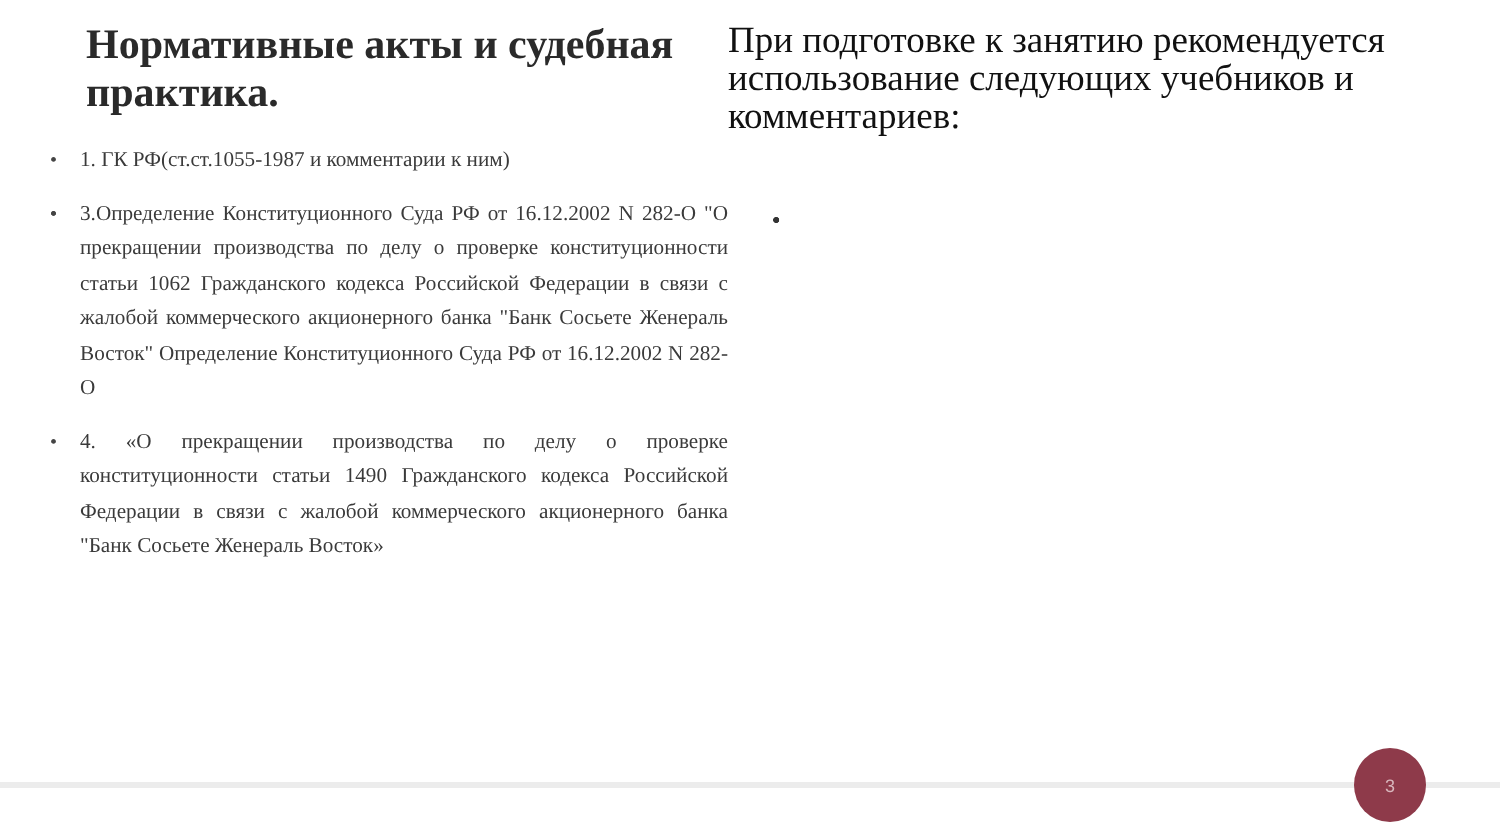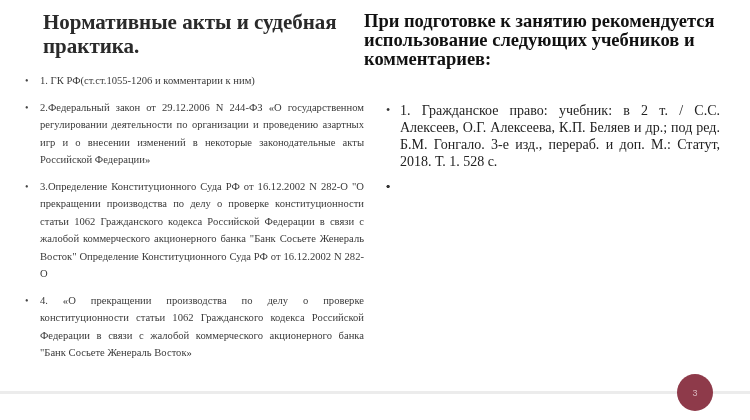--- a/index.html
+++ b/index.html
@@ -35,21 +35,21 @@
       margin: 0 0 0 19px;
       font-size: 21px;
       font-weight: bold;
       line-height: 24px;
       color: #2a2a2a;
       width: 300px;
     }
     .title-right {
       margin: 0;
       font-size: 18.5px;
-      font-weight: bold;
+      font-weight: normal;
       line-height: 19px;
       color: #111;
       width: 370px;
     }
     ul {
       list-style: none;
       margin: 0;
       padding: 0;
     }
     .list-left {
@@ -118,43 +118,41 @@
 </head>
 <body>
 
 <div class="slide">
 
   <section class="col-left">
     <h1 class="title-left">Нормативные акты и судебная практика.</h1>
     <ul class="list-left">
       <li>
         <span class="bullet">•</span>
-        <span>1. ГК РФ(ст.ст.1055-1206 и комментарии к ним)</span>
+        <span>1. ГК РФ(ст.ст.1055-1987 и комментарии к ним)</span>
       </li>
       <li>
         <span class="bullet">•</span>
-        <span>2.Федеральный закон от 29.12.2006 N 244-ФЗ «О государственном регулировании деятельности по организации и проведению азартных игр и о внесении изменений в некоторые законодательные акты Российской Федерации»</span>
       </li>
       <li>
         <span class="bullet">•</span>
         <span>3.Определение Конституционного Суда РФ от 16.12.2002 N 282-О "О прекращении производства по делу о проверке конституционности статьи 1062 Гражданского кодекса Российской Федерации в связи с жалобой коммерческого акционерного банка "Банк Сосьете Женераль Восток" Определение Конституционного Суда РФ от 16.12.2002 N 282-О</span>
       </li>
       <li>
         <span class="bullet">•</span>
-        <span>4. «О прекращении производства по делу о проверке конституционности статьи 1062 Гражданского кодекса Российской Федерации в связи с жалобой коммерческого акционерного банка "Банк Сосьете Женераль Восток»</span>
+        <span>4. «О прекращении производства по делу о проверке конституционности статьи 1490 Гражданского кодекса Российской Федерации в связи с жалобой коммерческого акционерного банка "Банк Сосьете Женераль Восток»</span>
       </li>
     </ul>
   </section>
 
   <section class="col-right">
     <h2 class="title-right">При подготовке к занятию рекомендуется использование следующих учебников и комментариев:</h2>
     <ul class="list-right">
       <li>
         <span class="bullet">•</span>
-        <span>1. Гражданское право: учебник: в 2 т. / С.С. Алексеев, О.Г. Алексеева, К.П. Беляев и др.; под ред. Б.М. Гонгало. 3-е изд., перераб. и доп. М.: Статут, 2018. Т. 1. 528 с.</span>
       </li>
       <li>
         <span class="bullet">•</span>
       </li>
       <li>
         <span class="bullet">•</span>
       </li>
       <li>
         <span class="bullet">•</span>
       </li>

